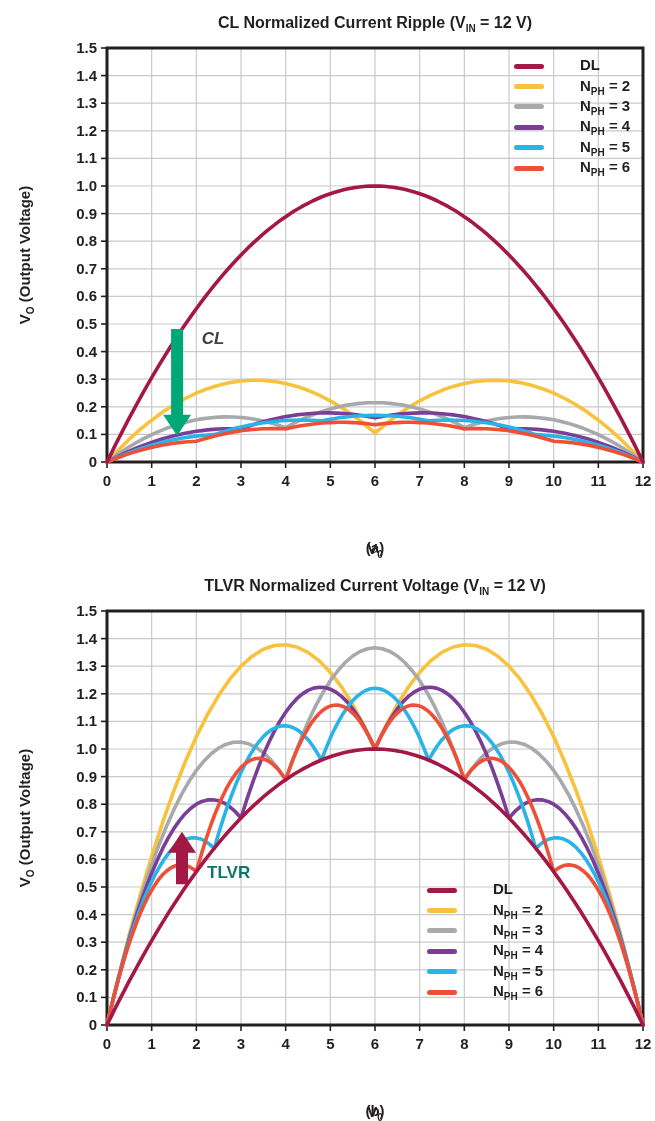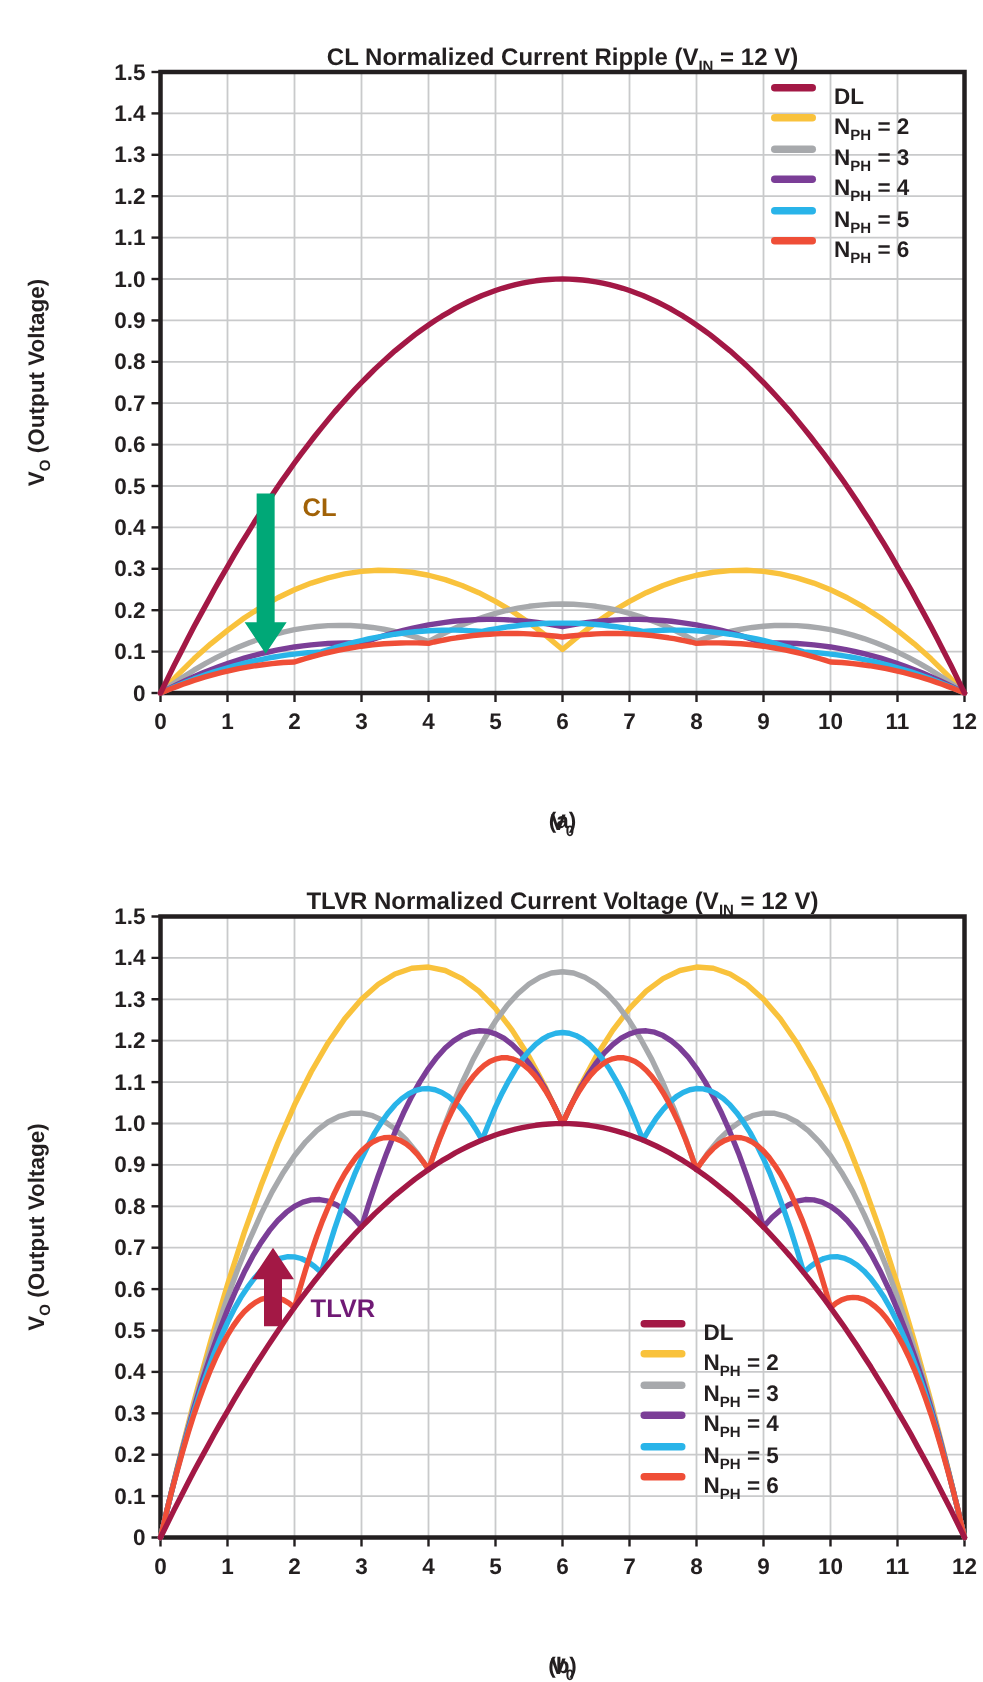--- a/index.html
+++ b/index.html
@@ -3,32 +3,32 @@
 <meta charset="utf-8">
 <style>
   html,body{margin:0;padding:0;background:#ffffff;}
   .page{position:relative;width:655px;height:1121px;background:#ffffff;overflow:hidden;
         font-family:"Liberation Sans",sans-serif;color:#231F20;}
   .chart{position:absolute;left:0;width:655px;height:558px;}
   #chart-0{top:0;}
   #chart-1{top:563px;}
   .chart svg{position:absolute;left:0;top:0;}
   svg text{font-family:"Liberation Sans",sans-serif;font-weight:700;font-size:15px;fill:#231F20;}
-  .chart-title{position:absolute;left:107px;top:30px;width:536px;text-align:center;
+  .chart-title{position:absolute;left:107px;top:14px;width:536px;text-align:center;
                font-size:16px;font-weight:700;white-space:nowrap;}
   .chart-title sub,.axis-label sub,.ltext sub{font-size:10px;font-weight:700;}
   .axis-label{font-size:15px;font-weight:700;white-space:nowrap;}
   .xlabel{position:absolute;left:107px;top:540px;width:536px;text-align:center;}
   .ylabel{position:absolute;left:26px;top:255px;transform:translate(-50%,-50%) rotate(-90deg);}
   .caption{position:absolute;left:107px;top:539px;width:536px;text-align:center;
            font-size:15px;font-weight:700;}
   .legend{position:absolute;}
   #legend-0{left:514px;top:56px;}
   #legend-1{left:427px;top:317px;}
-  .lrow{display:flex;align-items:flex-start;height:20.4px;}
+  .lrow{display:flex;align-items:center;height:20.4px;gap:24px;}
   .swatch{display:inline-block;width:30px;height:5px;border-radius:2.5px;margin-right:12px;flex:0 0 auto;}
   .ltext{font-size:15px;font-weight:700;white-space:nowrap;}
   .anno{position:absolute;font-size:17px;font-weight:700;line-height:20px;white-space:nowrap;}
 </style>
 </head>
 <body>
 
 <div class="page">
 
   <section class="chart" id="chart-0">
@@ -122,21 +122,21 @@
         <path d="M107.0 462.0L112.6 459.1L118.2 456.3L123.8 453.6L129.3 451.1L134.9 448.7L140.5 446.5L146.1 444.4L151.7 442.4L157.3 440.5L162.8 438.8L168.4 437.2L174.0 435.8L179.6 434.5L185.2 433.3L190.8 432.2L196.3 431.3L201.9 430.6L207.5 429.9L213.1 429.4L218.7 429.0L224.3 428.8L229.8 428.7L235.4 428.7L241.0 428.9L241.0 428.9L246.6 426.9L252.2 425.0L257.8 423.3L263.3 421.7L268.9 420.2L274.5 418.9L280.1 417.7L285.7 416.6L291.3 415.7L296.8 414.9L302.4 414.2L308.0 413.7L313.6 413.3L319.2 413.0L324.8 412.9L330.3 412.9L335.9 413.1L341.5 413.4L347.1 413.8L352.7 414.3L358.3 415.0L363.8 415.8L369.4 416.8L375.0 417.8L375.0 417.8L380.6 416.8L386.2 415.8L391.8 415.0L397.3 414.3L402.9 413.8L408.5 413.4L414.1 413.1L419.7 412.9L425.3 412.9L430.8 413.0L436.4 413.3L442.0 413.7L447.6 414.2L453.2 414.9L458.8 415.7L464.3 416.6L469.9 417.7L475.5 418.9L481.1 420.2L486.7 421.7L492.3 423.3L497.8 425.0L503.4 426.9L509.0 428.9L509.0 428.9L514.6 428.7L520.2 428.7L525.8 428.8L531.3 429.0L536.9 429.4L542.5 429.9L548.1 430.6L553.7 431.3L559.3 432.2L564.8 433.3L570.4 434.5L576.0 435.8L581.6 437.2L587.2 438.8L592.8 440.5L598.3 442.4L603.9 444.4L609.5 446.5L615.1 448.7L620.7 451.1L626.3 453.6L631.8 456.3L637.4 459.1L643.0 462.0" fill="none" stroke="#7B3E97" stroke-width="3.6" stroke-linejoin="round" stroke-linecap="round"></path>
         <path d="M107.0 462.0L111.5 460.0L115.9 458.0L120.4 456.1L124.9 454.3L129.3 452.6L133.8 451.0L138.3 449.4L142.7 447.9L147.2 446.5L151.7 445.2L156.1 443.9L160.6 442.7L165.1 441.6L169.5 440.6L174.0 439.7L178.5 438.8L182.9 438.0L187.4 437.3L191.9 436.6L196.3 436.1L200.8 435.6L205.3 435.2L209.7 434.9L214.2 434.6L214.2 434.6L218.7 433.2L223.1 431.8L227.6 430.5L232.1 429.2L236.5 428.1L241.0 427.0L245.5 426.0L249.9 425.1L254.4 424.3L258.9 423.5L263.3 422.8L267.8 422.2L272.3 421.7L276.7 421.2L281.2 420.8L285.7 420.5L290.1 420.3L294.6 420.2L299.1 420.1L303.5 420.1L308.0 420.2L312.5 420.4L316.9 420.6L321.4 420.9L321.4 420.9L325.9 420.0L330.3 419.2L334.8 418.5L339.3 417.8L343.7 417.3L348.2 416.7L352.7 416.3L357.1 416.0L361.6 415.7L366.1 415.5L370.5 415.4L375.0 415.4L379.5 415.4L383.9 415.5L388.4 415.7L392.9 416.0L397.3 416.3L401.8 416.7L406.3 417.3L410.7 417.8L415.2 418.5L419.7 419.2L424.1 420.0L428.6 420.9L428.6 420.9L433.1 420.6L437.5 420.4L442.0 420.2L446.5 420.1L450.9 420.1L455.4 420.2L459.9 420.3L464.3 420.5L468.8 420.8L473.3 421.2L477.7 421.7L482.2 422.2L486.7 422.8L491.1 423.5L495.6 424.3L500.1 425.1L504.5 426.0L509.0 427.0L513.5 428.1L517.9 429.2L522.4 430.5L526.9 431.8L531.3 433.2L535.8 434.6L535.8 434.6L540.3 434.9L544.7 435.2L549.2 435.6L553.7 436.1L558.1 436.6L562.6 437.3L567.1 438.0L571.5 438.8L576.0 439.7L580.5 440.6L584.9 441.6L589.4 442.7L593.9 443.9L598.3 445.2L602.8 446.5L607.3 447.9L611.7 449.4L616.2 451.0L620.7 452.6L625.1 454.3L629.6 456.1L634.1 458.0L638.5 460.0L643.0 462.0" fill="none" stroke="#29B4E9" stroke-width="3.6" stroke-linejoin="round" stroke-linecap="round"></path>
         <path d="M107.0 462.0L110.7 460.5L114.4 459.0L118.2 457.6L121.9 456.2L125.6 454.9L129.3 453.6L133.1 452.4L136.8 451.3L140.5 450.2L144.2 449.2L147.9 448.3L151.7 447.4L155.4 446.6L159.1 445.8L162.8 445.1L166.6 444.4L170.3 443.8L174.0 443.3L177.7 442.8L181.4 442.4L185.2 442.0L188.9 441.7L192.6 441.5L196.3 441.3L196.3 441.3L200.1 440.1L203.8 439.0L207.5 437.9L211.2 436.9L214.9 435.9L218.7 435.0L222.4 434.2L226.1 433.4L229.8 432.7L233.6 432.0L237.3 431.4L241.0 430.8L244.7 430.3L248.4 429.9L252.2 429.5L255.9 429.2L259.6 429.0L263.3 428.8L267.1 428.7L270.8 428.6L274.5 428.6L278.2 428.6L281.9 428.7L285.7 428.9L285.7 428.9L289.4 428.0L293.1 427.2L296.8 426.5L300.6 425.8L304.3 425.2L308.0 424.7L311.7 424.2L315.4 423.7L319.2 423.3L322.9 423.0L326.6 422.8L330.3 422.6L334.1 422.4L337.8 422.3L341.5 422.3L345.2 422.3L348.9 422.4L352.7 422.6L356.4 422.8L360.1 423.1L363.8 423.4L367.6 423.8L371.3 424.2L375.0 424.7L375.0 424.7L378.7 424.2L382.4 423.8L386.2 423.4L389.9 423.1L393.6 422.8L397.3 422.6L401.1 422.4L404.8 422.3L408.5 422.3L412.2 422.3L415.9 422.4L419.7 422.6L423.4 422.8L427.1 423.0L430.8 423.3L434.6 423.7L438.3 424.2L442.0 424.7L445.7 425.2L449.4 425.8L453.2 426.5L456.9 427.2L460.6 428.0L464.3 428.9L464.3 428.9L468.1 428.7L471.8 428.6L475.5 428.6L479.2 428.6L482.9 428.7L486.7 428.8L490.4 429.0L494.1 429.2L497.8 429.5L501.6 429.9L505.3 430.3L509.0 430.8L512.7 431.4L516.4 432.0L520.2 432.7L523.9 433.4L527.6 434.2L531.3 435.0L535.1 435.9L538.8 436.9L542.5 437.9L546.2 439.0L549.9 440.1L553.7 441.3L553.7 441.3L557.4 441.5L561.1 441.7L564.8 442.0L568.6 442.4L572.3 442.8L576.0 443.3L579.7 443.8L583.4 444.4L587.2 445.1L590.9 445.8L594.6 446.6L598.3 447.4L602.1 448.3L605.8 449.2L609.5 450.2L613.2 451.3L616.9 452.4L620.7 453.6L624.4 454.9L628.1 456.2L631.8 457.6L635.6 459.0L639.3 460.5L643.0 462.0" fill="none" stroke="#EF4E37" stroke-width="3.6" stroke-linejoin="round" stroke-linecap="round"></path>
         <path d="M107.0 462.0L111.5 452.9L115.9 443.9L120.4 435.1L124.9 426.4L129.3 417.9L133.8 409.6L138.3 401.4L142.7 393.3L147.2 385.4L151.7 377.7L156.1 370.1L160.6 362.6L165.1 355.4L169.5 348.2L174.0 341.3L178.5 334.4L182.9 327.8L187.4 321.2L191.9 314.9L196.3 308.7L200.8 302.6L205.3 296.7L209.7 291.0L214.2 285.4L218.7 279.9L223.1 274.6L227.6 269.5L232.1 264.5L236.5 259.7L241.0 255.0L245.5 250.5L249.9 246.1L254.4 241.9L258.9 237.8L263.3 233.9L267.8 230.2L272.3 226.6L276.7 223.1L281.2 219.8L285.7 216.7L290.1 213.7L294.6 210.8L299.1 208.2L303.5 205.6L308.0 203.3L312.5 201.0L316.9 199.0L321.4 197.0L325.9 195.3L330.3 193.7L334.8 192.2L339.3 190.9L343.7 189.8L348.2 188.8L352.7 187.9L357.1 187.2L361.6 186.7L366.1 186.3L370.5 186.1L375.0 186.0L379.5 186.1L383.9 186.3L388.4 186.7L392.9 187.2L397.3 187.9L401.8 188.8L406.3 189.8L410.7 190.9L415.2 192.2L419.7 193.7L424.1 195.3L428.6 197.0L433.1 199.0L437.5 201.0L442.0 203.3L446.5 205.6L450.9 208.2L455.4 210.8L459.9 213.7L464.3 216.7L468.8 219.8L473.3 223.1L477.7 226.6L482.2 230.2L486.7 233.9L491.1 237.8L495.6 241.9L500.1 246.1L504.5 250.5L509.0 255.0L513.5 259.7L517.9 264.5L522.4 269.5L526.9 274.6L531.3 279.9L535.8 285.4L540.3 291.0L544.7 296.7L549.2 302.6L553.7 308.7L558.1 314.9L562.6 321.2L567.1 327.8L571.5 334.4L576.0 341.3L580.5 348.2L584.9 355.4L589.4 362.6L593.9 370.1L598.3 377.7L602.8 385.4L607.3 393.3L611.7 401.4L616.2 409.6L620.7 417.9L625.1 426.4L629.6 435.1L634.1 443.9L638.5 452.9L643.0 462.0" fill="none" stroke="#A31845" stroke-width="3.6" stroke-linejoin="round" stroke-linecap="round"></path>
         <polygon points="171.1,329.0 183.1,329.0 183.1,414.8 191.1,414.8 177.1,435.8 163.1,414.8 171.1,414.8" fill="#00A877"></polygon>
       </svg>
     <div class="chart-title"><span>CL Normalized Current Ripple (V</span><sub>IN</sub><span> = 12 V)</span></div>
     <div class="axis-label ylabel"><span>V</span><sub>O</sub><span> (Output Voltage)</span></div>
     <div class="axis-label xlabel"><span>V</span><sub>0</sub><span></span></div>
     <div class="caption">(a)</div>
-    <div class="anno" id="anno-0" style="left: 201.693px; top: 329.18px; color: #a16207;">CL</div>
+    <div class="anno" id="anno-0" style="left: 201.693px; top: 329.18px; color: #404040; font-style: italic;">CL</div>
     <div class="legend" id="legend-0">
       <div class="lrow">
           <span class="swatch" style="background: rgb(163, 24, 69);"></span>
           <span class="ltext"><span>DL</span><sub></sub><span></span></span>
         </div>
       <div class="lrow">
           <span class="swatch" style="background: rgb(249, 194, 60);"></span>
           <span class="ltext"><span>N</span><sub>PH</sub><span> = 2</span></span>
         </div>
       <div class="lrow">
@@ -249,21 +249,21 @@
         <path d="M107.0 462.0L112.6 438.5L118.2 416.3L123.8 395.4L129.3 375.8L134.9 357.4L140.5 340.4L146.1 324.6L151.7 310.2L157.3 297.0L162.8 285.2L168.4 274.6L174.0 265.4L179.6 257.4L185.2 250.7L190.8 245.3L196.3 241.2L201.9 238.4L207.5 236.9L213.1 236.7L218.7 237.8L224.3 240.1L229.8 243.8L235.4 248.7L241.0 255.0L241.0 255.0L246.6 237.2L252.2 220.8L257.8 205.6L263.3 191.8L268.9 179.2L274.5 167.9L280.1 157.9L285.7 149.2L291.3 141.8L296.8 135.7L302.4 130.9L308.0 127.4L313.6 125.1L319.2 124.2L324.8 124.5L330.3 126.2L335.9 129.1L341.5 133.4L347.1 138.9L352.7 145.8L358.3 153.9L363.8 163.3L369.4 174.0L375.0 186.0L375.0 186.0L380.6 174.0L386.2 163.3L391.8 153.9L397.3 145.8L402.9 138.9L408.5 133.4L414.1 129.1L419.7 126.2L425.3 124.5L430.8 124.2L436.4 125.1L442.0 127.4L447.6 130.9L453.2 135.7L458.8 141.8L464.3 149.2L469.9 157.9L475.5 167.9L481.1 179.2L486.7 191.8L492.3 205.6L497.8 220.8L503.4 237.2L509.0 255.0L509.0 255.0L514.6 248.7L520.2 243.8L525.8 240.1L531.3 237.8L536.9 236.7L542.5 236.9L548.1 238.4L553.7 241.2L559.3 245.3L564.8 250.7L570.4 257.4L576.0 265.4L581.6 274.6L587.2 285.2L592.8 297.0L598.3 310.2L603.9 324.6L609.5 340.4L615.1 357.4L620.7 375.8L626.3 395.4L631.8 416.3L637.4 438.5L643.0 462.0" fill="none" stroke="#7B3E97" stroke-width="3.6" stroke-linejoin="round" stroke-linecap="round"></path>
         <path d="M107.0 462.0L111.5 443.2L115.9 425.4L120.4 408.5L124.9 392.7L129.3 377.9L133.8 364.0L138.3 351.2L142.7 339.3L147.2 328.5L151.7 318.6L156.1 309.8L160.6 301.9L165.1 295.1L169.5 289.2L174.0 284.3L178.5 280.5L182.9 277.6L187.4 275.7L191.9 274.8L196.3 274.9L200.8 276.0L205.3 278.2L209.7 281.3L214.2 285.4L214.2 285.4L218.7 270.2L223.1 256.1L227.6 242.9L232.1 230.8L236.5 219.6L241.0 209.5L245.5 200.3L249.9 192.1L254.4 185.0L258.9 178.8L263.3 173.6L267.8 169.4L272.3 166.3L276.7 164.1L281.2 162.9L285.7 162.7L290.1 163.5L294.6 165.3L299.1 168.1L303.5 171.9L308.0 176.7L312.5 182.5L316.9 189.3L321.4 197.0L321.4 197.0L325.9 185.6L330.3 175.1L334.8 165.6L339.3 157.2L343.7 149.7L348.2 143.2L352.7 137.7L357.1 133.3L361.6 129.8L366.1 127.3L370.5 125.8L375.0 125.3L379.5 125.8L383.9 127.3L388.4 129.8L392.9 133.3L397.3 137.7L401.8 143.2L406.3 149.7L410.7 157.2L415.2 165.6L419.7 175.1L424.1 185.6L428.6 197.0L428.6 197.0L433.1 189.3L437.5 182.5L442.0 176.7L446.5 171.9L450.9 168.1L455.4 165.3L459.9 163.5L464.3 162.7L468.8 162.9L473.3 164.1L477.7 166.3L482.2 169.4L486.7 173.6L491.1 178.8L495.6 185.0L500.1 192.1L504.5 200.3L509.0 209.5L513.5 219.6L517.9 230.8L522.4 242.9L526.9 256.1L531.3 270.2L535.8 285.4L535.8 285.4L540.3 281.3L544.7 278.2L549.2 276.0L553.7 274.9L558.1 274.8L562.6 275.7L567.1 277.6L571.5 280.5L576.0 284.3L580.5 289.2L584.9 295.1L589.4 301.9L593.9 309.8L598.3 318.6L602.8 328.5L607.3 339.3L611.7 351.2L616.2 364.0L620.7 377.9L625.1 392.7L629.6 408.5L634.1 425.4L638.5 443.2L643.0 462.0" fill="none" stroke="#29B4E9" stroke-width="3.6" stroke-linejoin="round" stroke-linecap="round"></path>
         <path d="M107.0 462.0L110.7 446.3L114.4 431.4L118.2 417.3L121.9 404.1L125.6 391.6L129.3 380.0L133.1 369.1L136.8 359.1L140.5 349.9L144.2 341.5L147.9 333.9L151.7 327.1L155.4 321.1L159.1 315.9L162.8 311.5L166.6 308.0L170.3 305.2L174.0 303.3L177.7 302.2L181.4 301.9L185.2 302.3L188.9 303.6L192.6 305.7L196.3 308.7L196.3 308.7L200.1 295.5L203.8 283.2L207.5 271.7L211.2 261.0L214.9 251.1L218.7 242.0L222.4 233.7L226.1 226.2L229.8 219.5L233.6 213.7L237.3 208.6L241.0 204.4L244.7 201.0L248.4 198.4L252.2 196.5L255.9 195.5L259.6 195.3L263.3 196.0L267.1 197.4L270.8 199.6L274.5 202.7L278.2 206.5L281.9 211.2L285.7 216.7L285.7 216.7L289.4 206.1L293.1 196.3L296.8 187.3L300.6 179.2L304.3 171.8L308.0 165.3L311.7 159.6L315.4 154.7L319.2 150.5L322.9 147.2L326.6 144.7L330.3 143.1L334.1 142.2L337.8 142.1L341.5 142.9L345.2 144.4L348.9 146.8L352.7 150.0L356.4 153.9L360.1 158.7L363.8 164.3L367.6 170.8L371.3 178.0L375.0 186.0L375.0 186.0L378.7 178.0L382.4 170.8L386.2 164.3L389.9 158.7L393.6 153.9L397.3 150.0L401.1 146.8L404.8 144.4L408.5 142.9L412.2 142.1L415.9 142.2L419.7 143.1L423.4 144.7L427.1 147.2L430.8 150.5L434.6 154.7L438.3 159.6L442.0 165.3L445.7 171.8L449.4 179.2L453.2 187.3L456.9 196.3L460.6 206.1L464.3 216.7L464.3 216.7L468.1 211.2L471.8 206.5L475.5 202.7L479.2 199.6L482.9 197.4L486.7 196.0L490.4 195.3L494.1 195.5L497.8 196.5L501.6 198.4L505.3 201.0L509.0 204.4L512.7 208.6L516.4 213.7L520.2 219.5L523.9 226.2L527.6 233.7L531.3 242.0L535.1 251.1L538.8 261.0L542.5 271.7L546.2 283.2L549.9 295.5L553.7 308.7L553.7 308.7L557.4 305.7L561.1 303.6L564.8 302.3L568.6 301.9L572.3 302.2L576.0 303.3L579.7 305.2L583.4 308.0L587.2 311.5L590.9 315.9L594.6 321.1L598.3 327.1L602.1 333.9L605.8 341.5L609.5 349.9L613.2 359.1L616.9 369.1L620.7 380.0L624.4 391.6L628.1 404.1L631.8 417.3L635.6 431.4L639.3 446.3L643.0 462.0" fill="none" stroke="#EF4E37" stroke-width="3.6" stroke-linejoin="round" stroke-linecap="round"></path>
         <path d="M107.0 462.0L111.5 452.9L115.9 443.9L120.4 435.1L124.9 426.4L129.3 417.9L133.8 409.6L138.3 401.4L142.7 393.3L147.2 385.4L151.7 377.7L156.1 370.1L160.6 362.6L165.1 355.4L169.5 348.2L174.0 341.3L178.5 334.4L182.9 327.8L187.4 321.2L191.9 314.9L196.3 308.7L200.8 302.6L205.3 296.7L209.7 291.0L214.2 285.4L218.7 279.9L223.1 274.6L227.6 269.5L232.1 264.5L236.5 259.7L241.0 255.0L245.5 250.5L249.9 246.1L254.4 241.9L258.9 237.8L263.3 233.9L267.8 230.2L272.3 226.6L276.7 223.1L281.2 219.8L285.7 216.7L290.1 213.7L294.6 210.8L299.1 208.2L303.5 205.6L308.0 203.3L312.5 201.0L316.9 199.0L321.4 197.0L325.9 195.3L330.3 193.7L334.8 192.2L339.3 190.9L343.7 189.8L348.2 188.8L352.7 187.9L357.1 187.2L361.6 186.7L366.1 186.3L370.5 186.1L375.0 186.0L379.5 186.1L383.9 186.3L388.4 186.7L392.9 187.2L397.3 187.9L401.8 188.8L406.3 189.8L410.7 190.9L415.2 192.2L419.7 193.7L424.1 195.3L428.6 197.0L433.1 199.0L437.5 201.0L442.0 203.3L446.5 205.6L450.9 208.2L455.4 210.8L459.9 213.7L464.3 216.7L468.8 219.8L473.3 223.1L477.7 226.6L482.2 230.2L486.7 233.9L491.1 237.8L495.6 241.9L500.1 246.1L504.5 250.5L509.0 255.0L513.5 259.7L517.9 264.5L522.4 269.5L526.9 274.6L531.3 279.9L535.8 285.4L540.3 291.0L544.7 296.7L549.2 302.6L553.7 308.7L558.1 314.9L562.6 321.2L567.1 327.8L571.5 334.4L576.0 341.3L580.5 348.2L584.9 355.4L589.4 362.6L593.9 370.1L598.3 377.7L602.8 385.4L607.3 393.3L611.7 401.4L616.2 409.6L620.7 417.9L625.1 426.4L629.6 435.1L634.1 443.9L638.5 452.9L643.0 462.0" fill="none" stroke="#A31845" stroke-width="3.6" stroke-linejoin="round" stroke-linecap="round"></path>
         <polygon points="176.0,321.2 188.0,321.2 188.0,289.8 196.0,289.8 182.0,268.8 168.0,289.8 176.0,289.8" fill="#A31845"></polygon>
       </svg>
     <div class="chart-title"><span>TLVR Normalized Current Voltage (V</span><sub>IN</sub><span> = 12 V)</span></div>
     <div class="axis-label ylabel"><span>V</span><sub>O</sub><span> (Output Voltage)</span></div>
     <div class="axis-label xlabel"><span>V</span><sub>0</sub><span></span></div>
     <div class="caption">(b)</div>
-    <div class="anno" id="anno-1" style="left: 207.053px; top: 300.2px; color: #701a75;">TLVR</div>
+    <div class="anno" id="anno-1" style="left: 207.053px; top: 300.2px; color: #0f766e;">TLVR</div>
     <div class="legend" id="legend-1">
       <div class="lrow">
           <span class="swatch" style="background: rgb(163, 24, 69);"></span>
           <span class="ltext"><span>DL</span><sub></sub><span></span></span>
         </div>
       <div class="lrow">
           <span class="swatch" style="background: rgb(249, 194, 60);"></span>
           <span class="ltext"><span>N</span><sub>PH</sub><span> = 2</span></span>
         </div>
       <div class="lrow">

